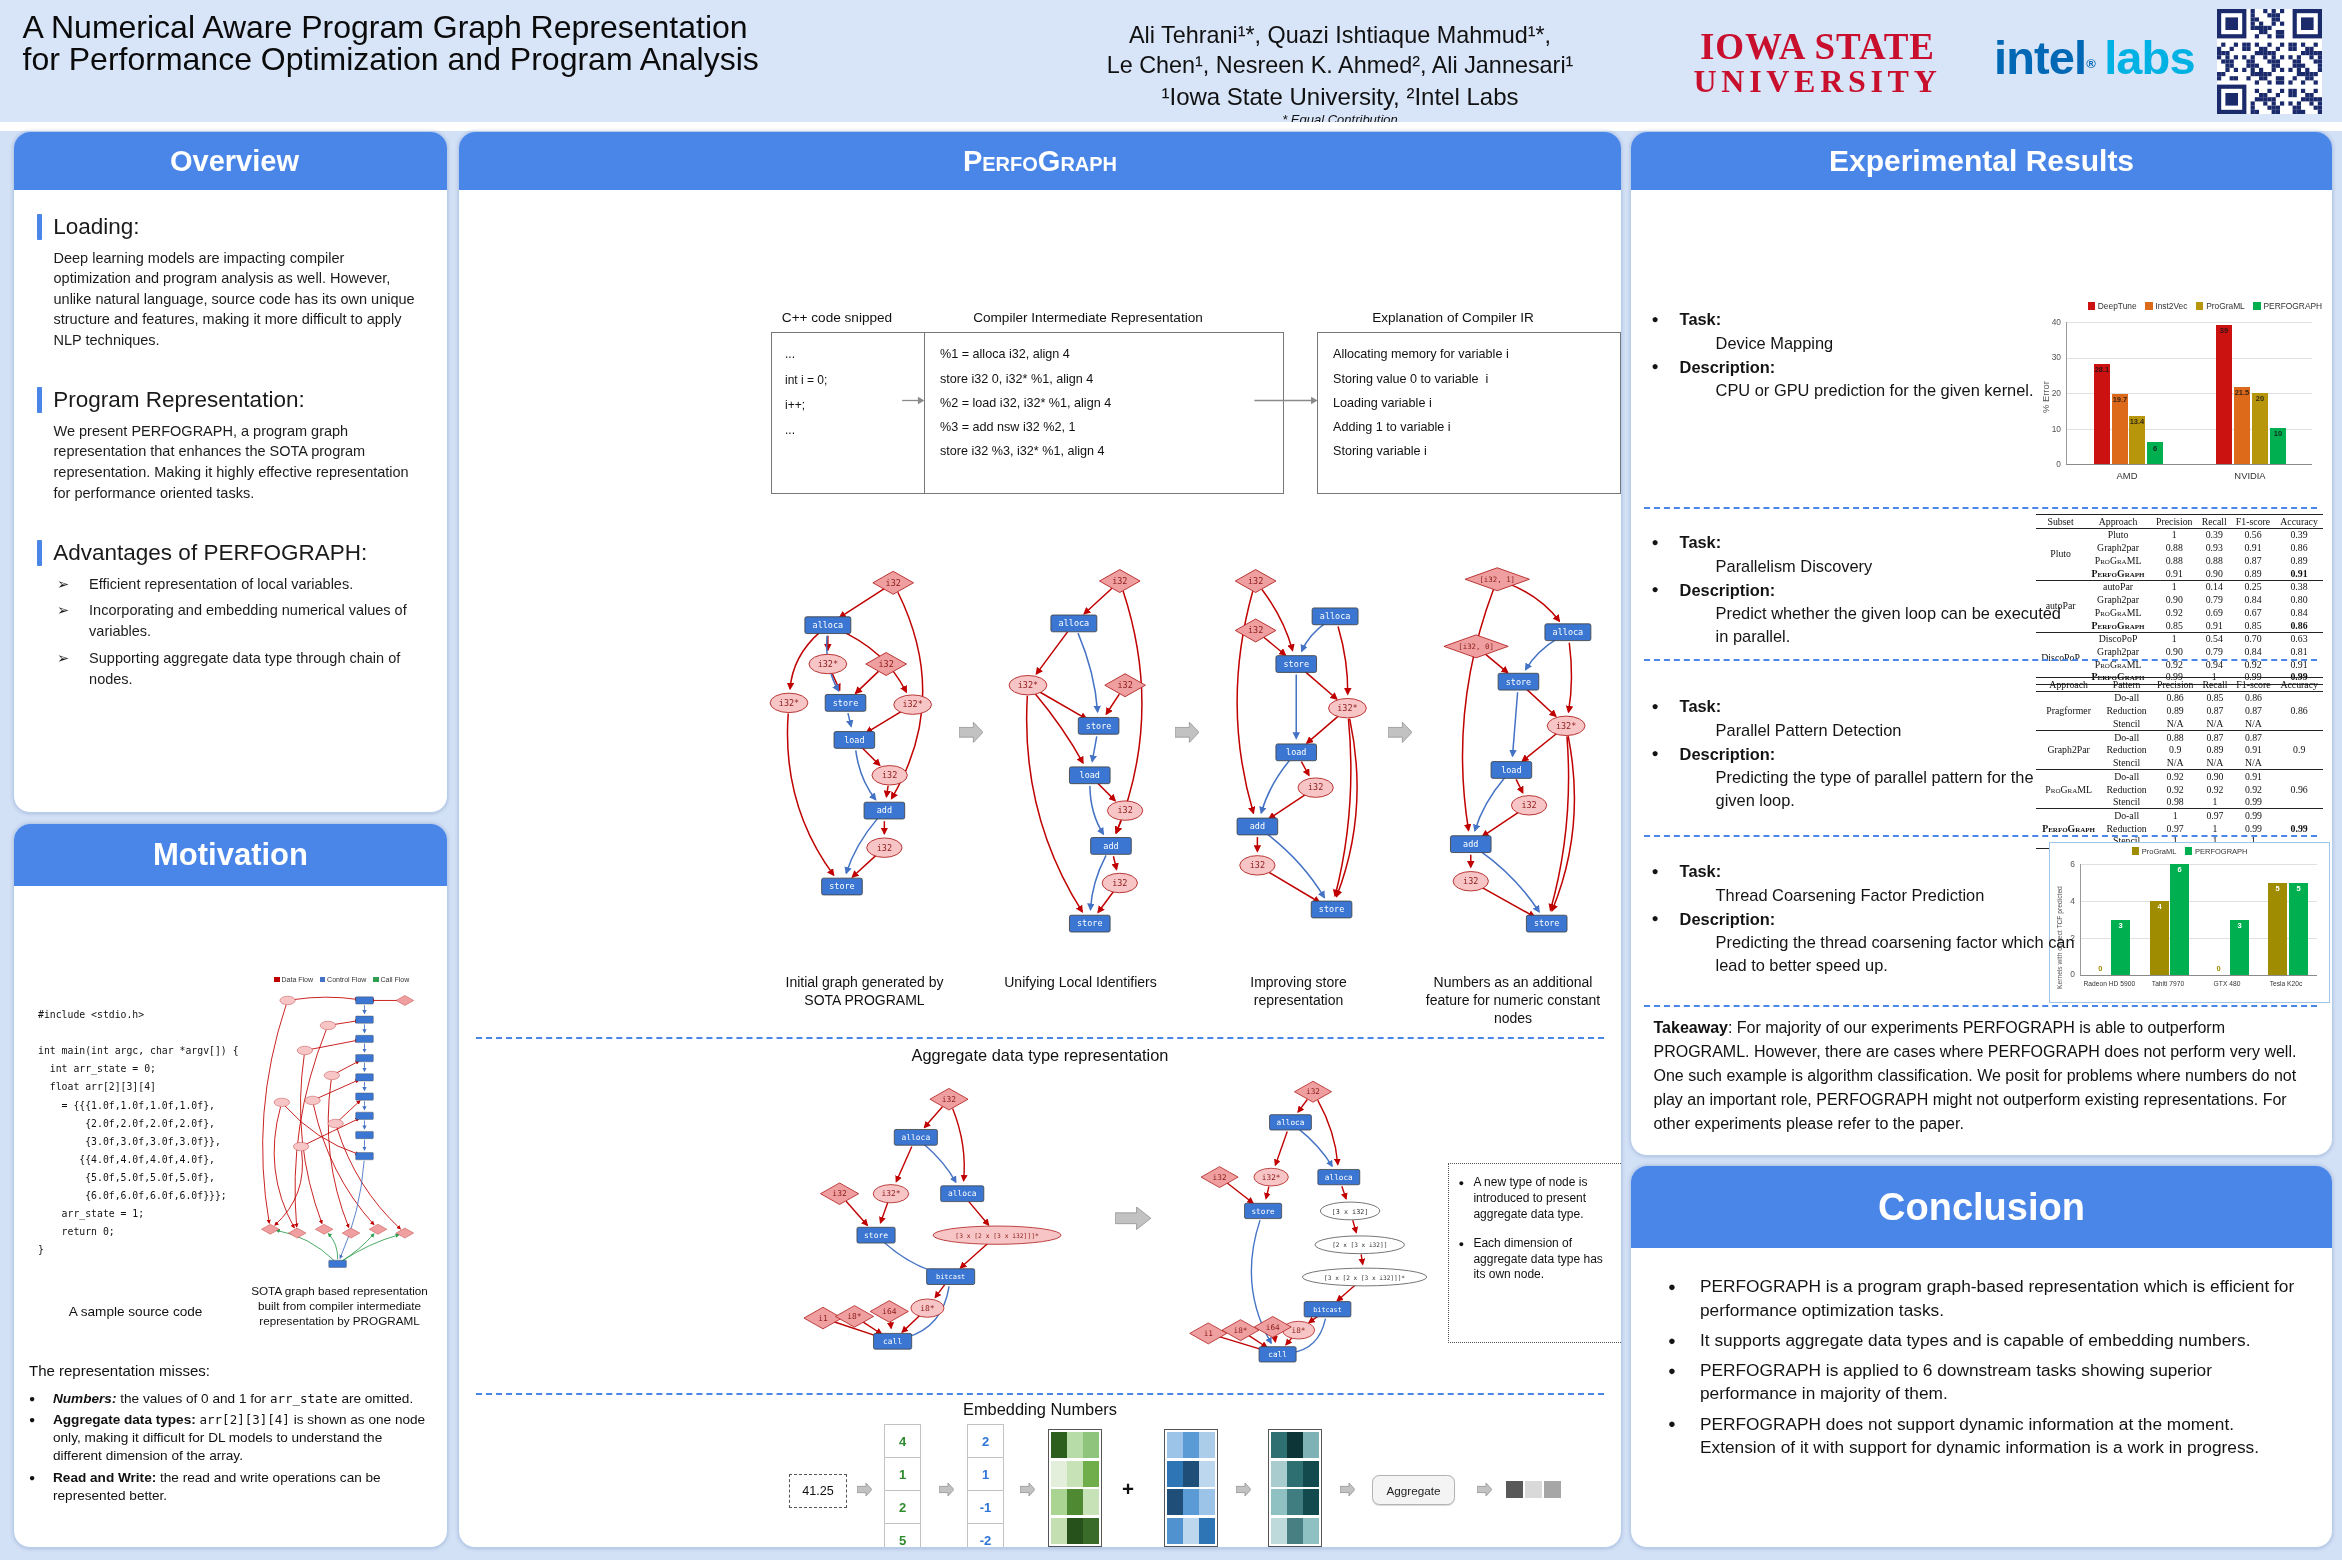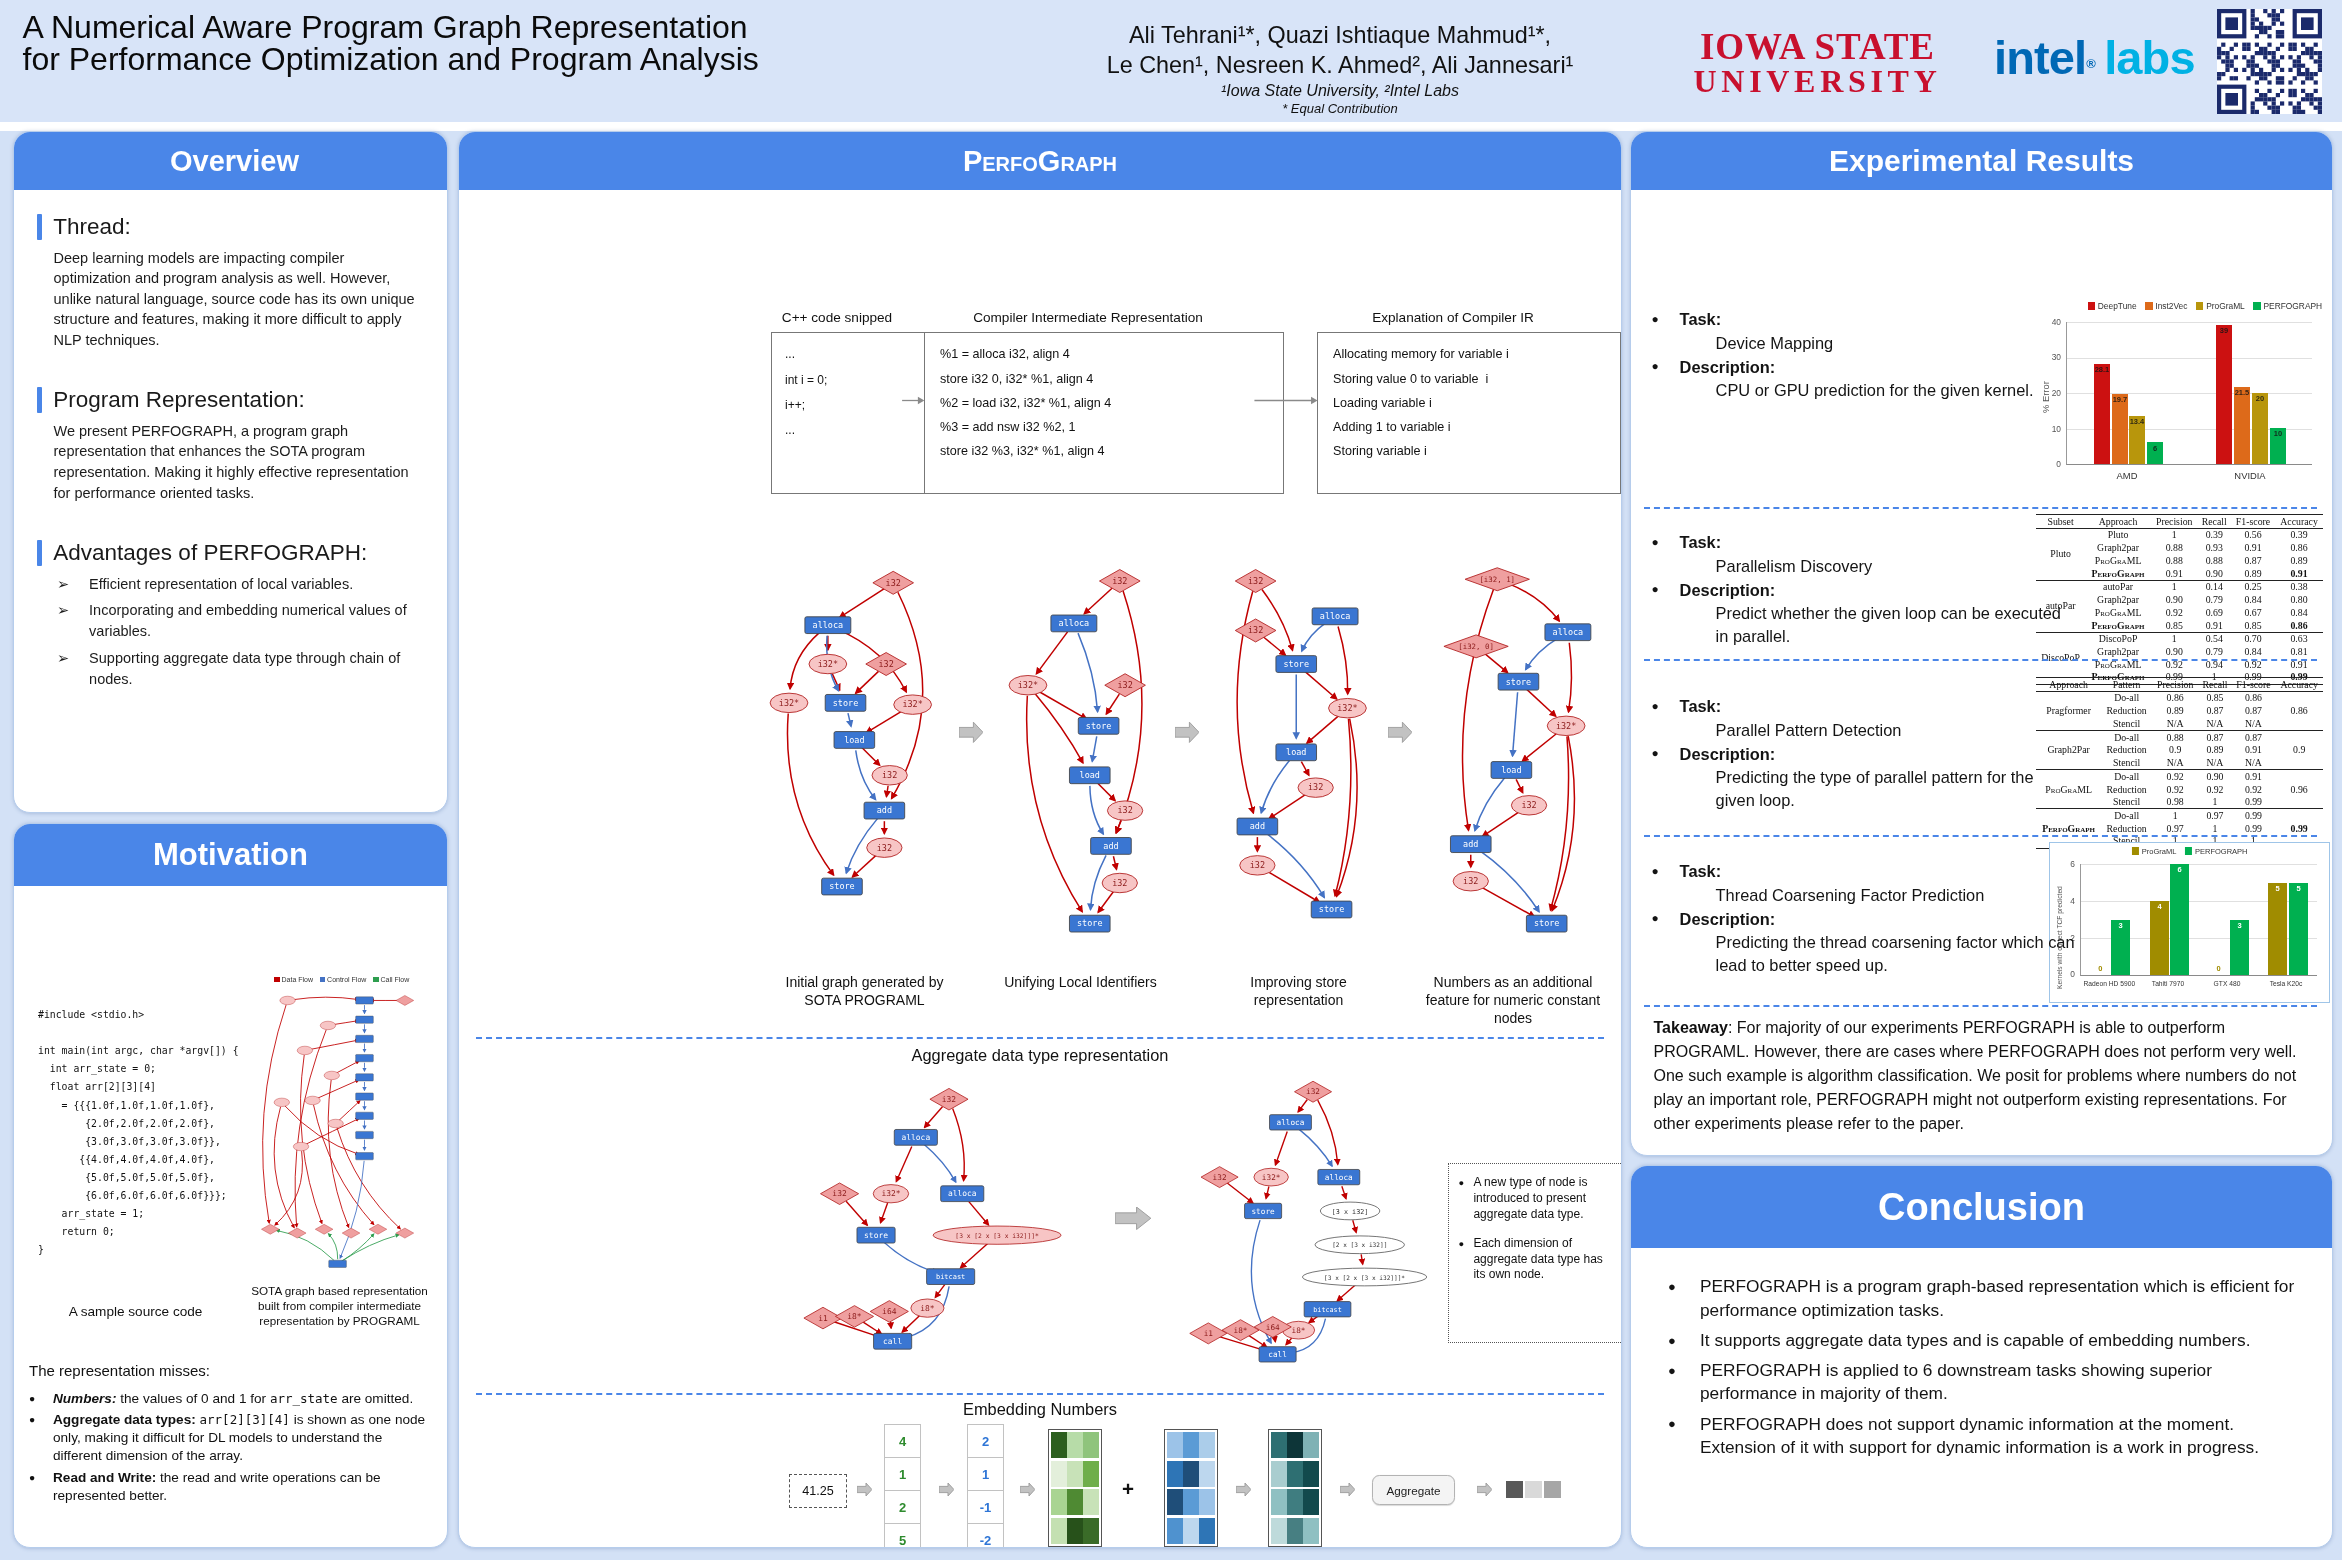--- a/index.html
+++ b/index.html
@@ -11,21 +11,21 @@
   }
   .abs{position:absolute;}
   .sc{font-variant:small-caps;}
   
   #header{position:absolute;left:0;top:0;width:2342px;height:122px;background:#d8e4f8;}
   #header-sep{position:absolute;left:0;top:122px;width:2342px;height:9.4px;background:#ffffff;}
   #title-line1{font-size:41px;font-weight:800;letter-spacing:0.5px;}
   #title-line2,#title-line3{font-size:32px;font-weight:400;line-height:1.0;color:#0b0b0b;}
   #authors{text-align:center;}
   #authors .a-line{font-size:23.4px;line-height:1.28;}
-  #authors .a-affil{font-size:16px;font-style:italic;line-height:1.3;}
+  #authors .a-affil{font-size:24px;line-height:1.3;}
   #authors .a-equal{font-size:13px;font-style:italic;}
   #iowa-logo{color:#c8102e;font-family:"Liberation Serif",serif;font-weight:700;text-align:center;line-height:1.0;}
   #iowa-line1{font-size:37px;letter-spacing:0.9px;}
   #iowa-line2{font-size:32px;letter-spacing:4.7px;}
   #intel-logo{font-weight:700;letter-spacing:-0.9px;}
   #intel-word{font-size:47px;color:#0068b5;}
   #intel-reg{font-size:13px;color:#0068b5;vertical-align:super;}
   #intel-labs{font-size:47px;color:#00b1e4;margin-left:9.4px;font-weight:600;}
   
   .panel{position:absolute;background:#fff;border:1.9px solid #b6cdec;border-radius:17px;overflow:hidden;box-shadow:0 0.9px 3.7px rgba(60,90,150,.25);}
@@ -316,21 +316,21 @@
       <rect x="8.96" y="89.60000000000001" width="13.440000000000001" height="13.440000000000001" fill="#1b2a6b"></rect>
     </svg>
 </div>
 <div id="header-sep"></div>
 
 <div class="panel" style="left:13px;top:131px;width:433px;height:680px;">
   <div class="phead" style="height:58px;font-size:29px;padding-left:8px;">Overview</div>
   <div class="pbody" style="padding:24px 22.5px 0 22.5px;">
     <div class="h2row">
       <span class="h2bar"></span>
-      <span class="h2txt">Thread:</span>
+      <span class="h2txt">Loading:</span>
     </div>
     <p class="ov-p">Deep learning models are impacting compiler optimization and program analysis as well. However, unlike natural language, source code has its own unique structure and features, making it more difficult to apply NLP techniques.</p>
     <div class="h2row" style="margin-top:37px;">
       <span class="h2bar"></span>
       <span class="h2txt">Program Representation:</span>
     </div>
     <p class="ov-p">We present PERFOGRAPH, a program graph representation that enhances the SOTA program representation. Making it highly effective representation for performance oriented tasks.</p>
     <div class="h2row" style="margin-top:37px;">
       <span class="h2bar"></span>
       <span class="h2txt">Advantages of PERFOGRAPH:</span>

